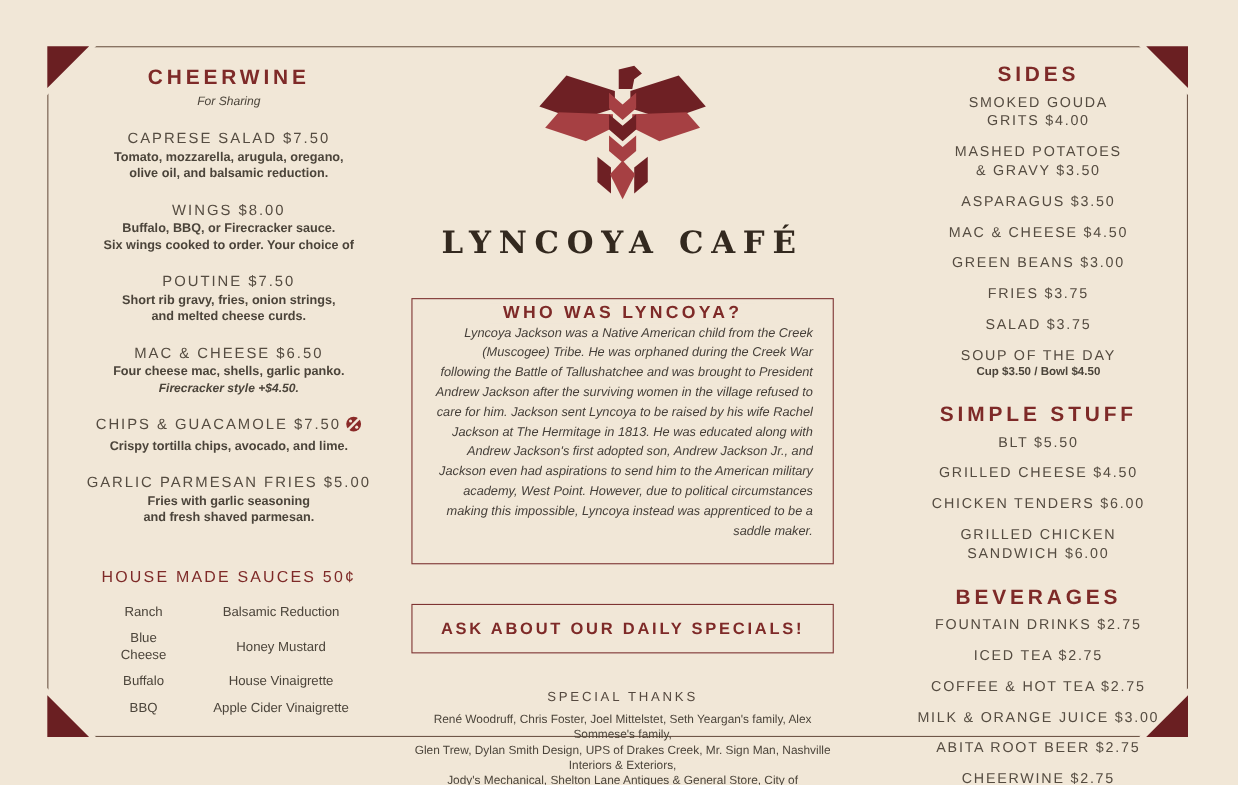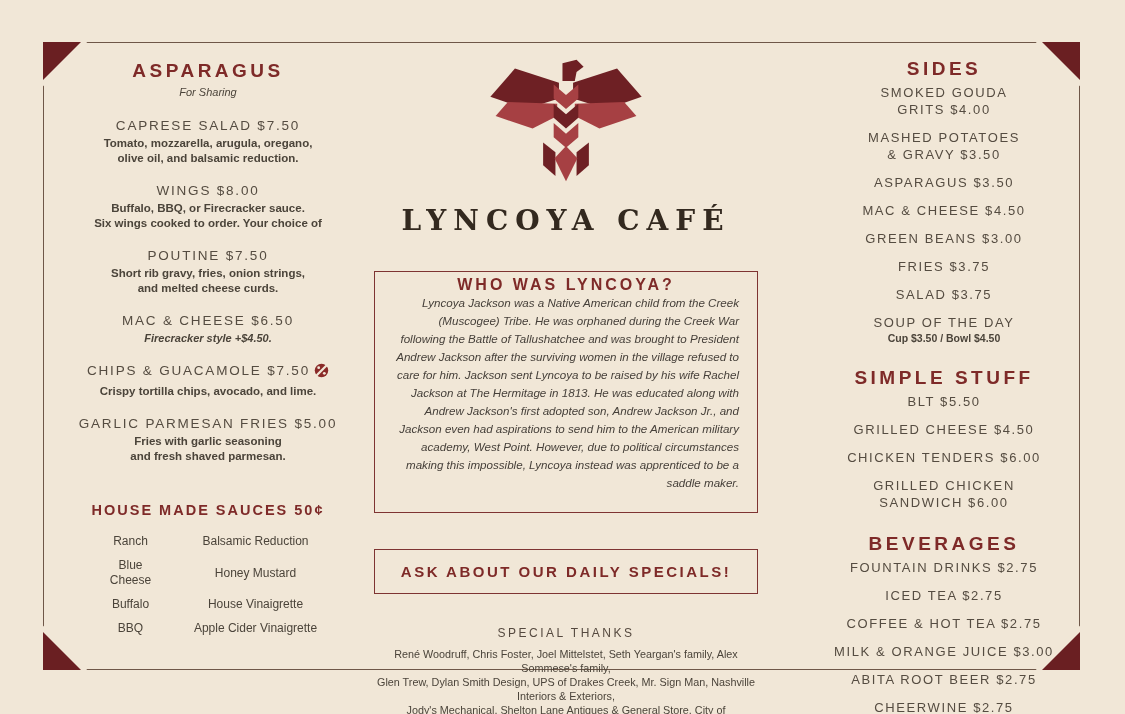--- a/index.html
+++ b/index.html
@@ -34,21 +34,21 @@
   .item{margin-bottom:17px;}
   .iname{
     font-size:13.5px;letter-spacing:1.8px;color:#554c41;
     margin-bottom:3px;white-space:nowrap;
   }
   .idesc{font-size:11.5px;line-height:15px;color:#4b443a;font-weight:bold;}
   .inote{font-size:11px;line-height:15px;font-style:italic;font-weight:bold;color:#4b443a;}
   .gf{display:inline-block;vertical-align:-3px;margin-left:4px;}
 
   .h2{
-    font-size:14.5px;font-weight:bold;color:#7e2a28;
+    font-size:14.5px;font-weight:normal;color:#7e2a28;
     letter-spacing:2px;margin:38px 0 16px 0;
   }
   .sauce-grid{
     width:250px;margin:0 auto;display:grid;
     grid-template-columns:95px 155px;row-gap:9px;align-items:center;
   }
   .sauce-grid .c1{font-size:12px;width:64px;margin:0 auto;line-height:15px;}
   .sauce-grid .c2{font-size:12px;max-width:140px;margin:0 auto;line-height:15px;}
 
   .logo{display:block;margin:8px auto 0 auto;}
@@ -102,21 +102,21 @@
   <svg class="corner bl" viewBox="0 0 50 50">
     <polygon points="3,47 3,9 41,47" fill="none" stroke="#f1e7d7" stroke-width="9"></polygon>
     <polygon points="3,47 3,9 41,47" fill="#6a1f22"></polygon>
   </svg>
   <svg class="corner br" viewBox="0 0 50 50">
     <polygon points="47,47 9,47 47,9" fill="none" stroke="#f1e7d7" stroke-width="9"></polygon>
     <polygon points="47,47 9,47 47,9" fill="#6a1f22"></polygon>
   </svg>
 
   <section class="col col-left">
-    <div class="h1">ASPARAGUS</div>
+    <div class="h1">CHEERWINE</div>
     <div class="sub">For Sharing</div>
 
     <div class="item">
       <div class="iname"><span>CAPRESE SALAD</span> <span>$7.50</span></div>
       <div class="idesc">Tomato, mozzarella, arugula, oregano,</div>
       <div class="idesc">olive oil, and balsamic reduction.</div>
     </div>
 
     <div class="item">
       <div class="iname"><span>WINGS</span> <span>$8.00</span></div>
@@ -125,20 +125,21 @@
     </div>
 
     <div class="item">
       <div class="iname"><span>POUTINE</span> <span>$7.50</span></div>
       <div class="idesc">Short rib gravy, fries, onion strings,</div>
       <div class="idesc">and melted cheese curds.</div>
     </div>
 
     <div class="item">
       <div class="iname"><span>MAC &amp; CHEESE</span> <span>$6.50</span></div>
+      <div class="idesc">Four cheese mac, shells, garlic panko.</div>
       <div class="inote">Firecracker style +$4.50.</div>
     </div>
 
     <div class="item">
       <div class="iname"><span>CHIPS &amp; GUACAMOLE</span> <span>$7.50</span><span class="gf"><svg width="15" height="15" viewBox="0 0 16 16">
               <circle cx="8" cy="8" r="7.2" fill="#8a2a28"></circle>
               <rect x="-1" y="6.8" width="18" height="2.4" fill="#f1e7d7" transform="rotate(-45 8 8)"></rect>
               <circle cx="5" cy="5" r="1.5" fill="#f1e7d7"></circle>
               <circle cx="11" cy="11" r="1.5" fill="#f1e7d7"></circle>
             </svg></span></div>

